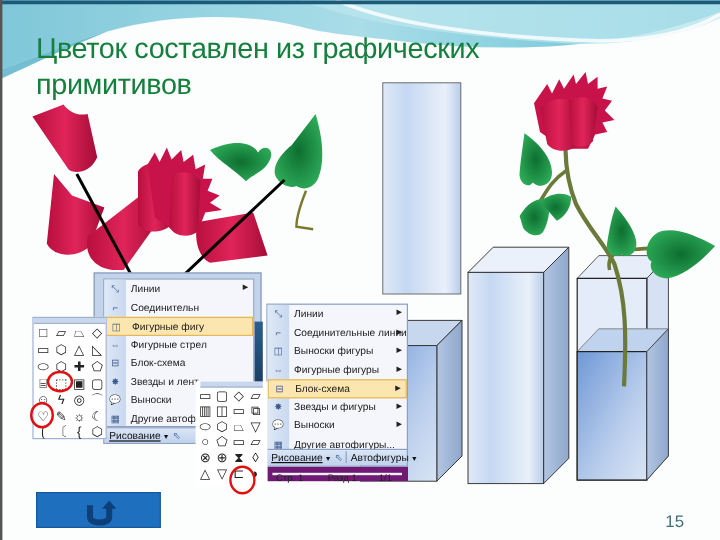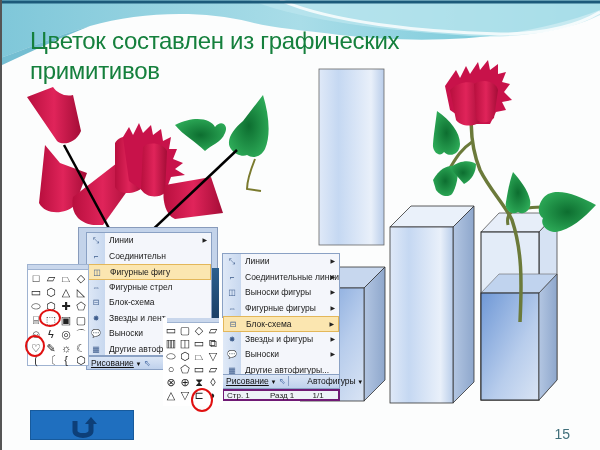--- a/index.html
+++ b/index.html
@@ -16,21 +16,21 @@
   .menu { position: absolute; background: #f4f6fb; border: 1px solid #8aa1c4; font-size: 8.5px; color: #1a1a1a; }
   .menu .strip { position: absolute; left: 0; top: 0; bottom: 0; width: 18px; background: linear-gradient(to right,#dfe9f7,#c8d8ef); }
   .menu-item { position: relative; height: 15.5px; line-height: 15.5px; padding-left: 22px; white-space: nowrap; }
   .menu-item .mi-icon { position: absolute; left: 4px; top: 3px; width: 10px; height: 10px; font-size: 8px; line-height: 10px; color: #3d5c8c; text-align: center; }
   .menu-item .arrow { position: absolute; right: 4px; top: 0; font-size: 6px; color: #222; }
   .menu-item.hl { background: #fbe6b0; border: 1px solid #e3b75a; }
   .toolbar-row { position: absolute; background: linear-gradient(#dbe6f6,#bfd1ec); border: 1px solid #8aa1c4; font-size: 8.5px; color: #111; white-space: nowrap; }
   .shape-grid { position: absolute; background: #fff; border: 1px solid #9fb3d1; }
   .shape-grid .grip { height: 5px; background: #c9d7ec; border-bottom: 1px solid #9fb3d1; }
   .shape-cell { position: absolute; width: 14px; height: 12px; font-size: 11px; line-height: 12px; text-align: center; color: #222; }
-  .status-row { position: absolute; background: #eef2f8; border: 2px solid #701a75; font-size: 8px; color: #222; white-space: nowrap; }
+  .status-row { position: absolute; background: #eef2f8; border: 5px solid #701a75; font-size: 8px; color: #222; white-space: nowrap; }
   .nav-button { position: absolute; left: 30px; top: 410px; width: 104px; height: 30px; background: #1f6fbf; border: 1px solid #175a9c; }
   .page-num { position: absolute; right: 30px; top: 426px; font-size: 14px; color: #406f7a; }
   .red-circle { position: absolute; border: 2px solid #e01010; border-radius: 50%; }
 </style>
 </head>
 <body>
 
 <div class="slide">
 
   <svg class="header-wave" viewBox="0 0 600 90" width="600" height="90">
@@ -233,21 +233,21 @@
     <div class="menu-item"><span class="mi-icon">⤡</span><span>Линии</span><span class="arrow">▶</span></div>
     <div class="menu-item"><span class="mi-icon">⌐</span><span>Соединительные линии</span><span class="arrow">▶</span></div>
     <div class="menu-item"><span class="mi-icon">◫</span><span>Выноски фигуры</span><span class="arrow">▶</span></div>
     <div class="menu-item"><span class="mi-icon">⇔</span><span>Фигурные фигуры</span><span class="arrow">▶</span></div>
     <div class="menu-item hl"><span class="mi-icon">⊟</span><span>Блок-схема</span><span class="arrow">▶</span></div>
     <div class="menu-item"><span class="mi-icon">✸</span><span>Звезды и фигуры</span><span class="arrow">▶</span></div>
     <div class="menu-item"><span class="mi-icon">💬</span><span>Выноски</span><span class="arrow">▶</span></div>
     <div class="menu-item"><span class="mi-icon">▦</span><span>Другие автофигуры...</span></div>
   </div>
   <div class="toolbar-row" style="left:222px;top:374px;width:118px;height:15px;line-height:13px;padding-left:3px">
-    <span style="text-decoration:underline">Рисование</span><span style="font-size:6px"> ▼</span><span style="color:#5a7bb0"> ⇖ </span><span style="border-left:1px solid #8aa1c4;padding-left:18px">Автофигуры</span><span style="font-size:6px"> ▼</span>
+    <span style="text-decoration:underline">Рисование</span><span style="font-size:6px"> ▼</span><span style="color:#5a7bb0"> ⇖ </span><span style="border-left:1px solid #8aa1c4;padding-left:3px">Автофигуры</span><span style="font-size:6px"> ▼</span>
   </div>
   <div class="status-row" style="left:222px;top:389px;width:118px;height:12px;line-height:10px;padding-left:3px">
     <span>Стр. 1</span>
     <span style="margin-left:18px">Разд 1</span>
     <span style="margin-left:16px">1/1</span>
   </div>
 
   <div class="shape-grid" style="left:163px;top:318px;width:60px;height:88px;border:none;background:#fff">
     <div class="grip" style="margin:0 4px"></div>
     <div class="shape-cell" style="left:1px;top:6px">▭</div>

